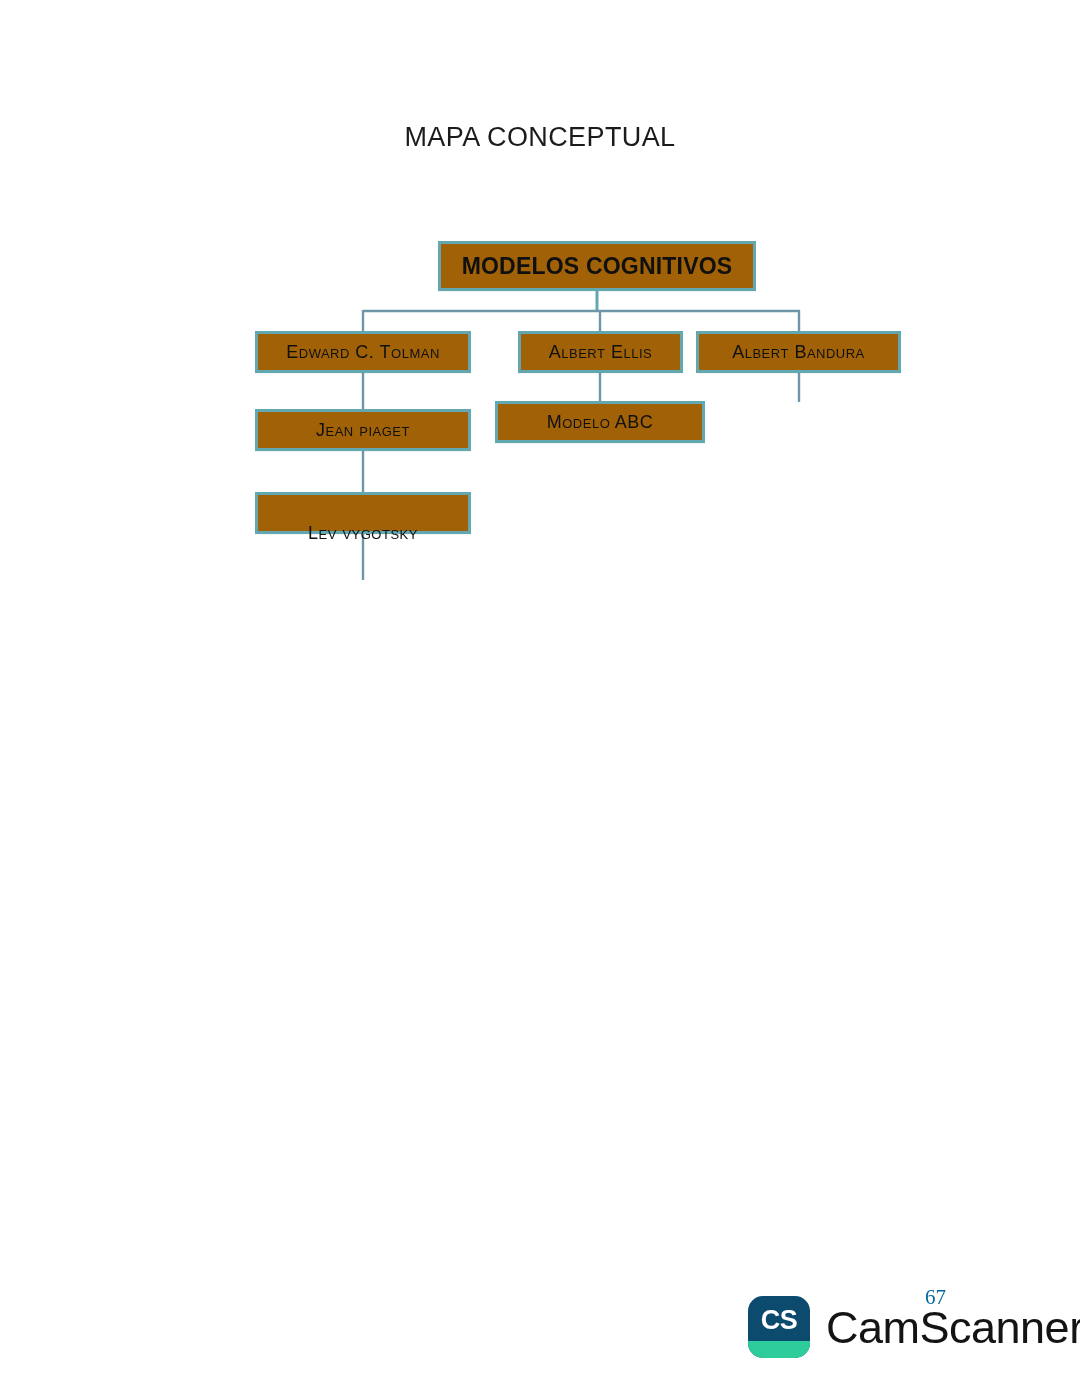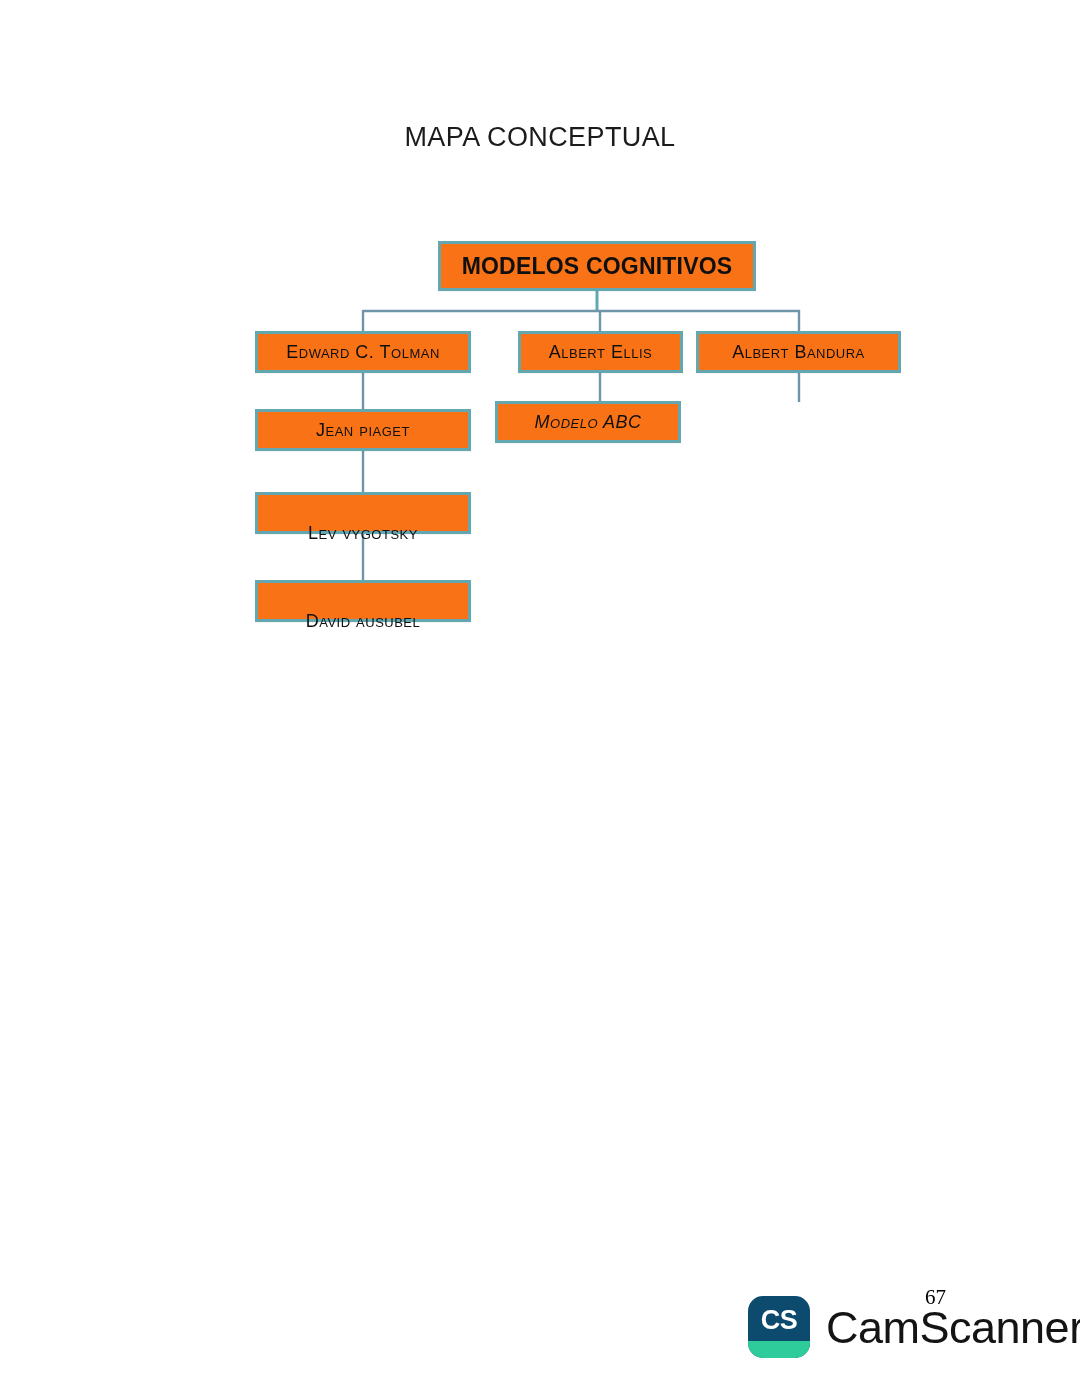--- a/index.html
+++ b/index.html
@@ -50,21 +50,21 @@
     left: 0;
     top: 0;
     width: 1080px;
     height: 700px;
     pointer-events: none;
   }
 
   .node {
     position: absolute;
     box-sizing: border-box;
-    background: #f97316;
+    background: #a16207;
     border: 3px solid #63a8b0;
     display: flex;
     align-items: center;
     justify-content: center;
     color: #101010;
     font-family: "Liberation Sans", sans-serif;
     box-shadow: 0 1px 0 rgba(0,0,0,0.04);
   }
 
   .node-label {
@@ -97,21 +97,21 @@
     letter-spacing: 0.5px;
   }
 
   .node.n-tolman  { left: 255px; width: 216px; }
   .node.n-ellis   { left: 518px; width: 165px; }
   .node.n-bandura { left: 696px; width: 205px; }
 
   
   .node.lvl3 { height: 42px; }
   .node.n-piaget  { left: 255px; top: 409px; width: 216px; }
-  .node.n-abc     { left: 495px; top: 401px; width: 186px; font-style: italic; }
+  .node.n-abc     { left: 495px; top: 401px; width: 210px; }
   .node.n-apr     { left: 723px; top: 402px; width: 150px; }
   .node.n-apr .node-label {
     font-variant: normal;
     font-size: 15px;
     letter-spacing: 1px;
   }
 
   
   .node.n-vygotsky { left: 255px; top: 492px; width: 216px; height: 42px; }
   .node.n-ausubel  { left: 255px; top: 580px; width: 216px; height: 42px; }
@@ -123,21 +123,21 @@
     margin-top: 40px;
   }
 
   
   .page-number {
     position: absolute;
     left: 925px;
     top: 1285px;
     font-family: "Liberation Serif", serif;
     font-size: 21px;
-    color: #000000;
+    color: #0369a1;
     text-align: center;
   }
 
   .camscanner {
     position: absolute;
     left: 748px;
     top: 1296px;
     display: flex;
     align-items: center;
     gap: 16px;
@@ -231,23 +231,20 @@
 
     <div class="node lvl3 n-abc">
       <span class="node-label">Modelo ABC</span>
     </div>
 
 
     <div class="node n-vygotsky">
       <span class="node-label">Lev vygotsky</span>
     </div>
 
-    <div class="node n-ausubel">
-      <span class="node-label">David ausubel</span>
-    </div>
 
   </div>
 
   <div class="page-number">67</div>
 
   <div class="camscanner">
     <div class="cs-logo">
       <div class="cs-text">CS</div>
       <div class="cs-band"></div>
     </div>

